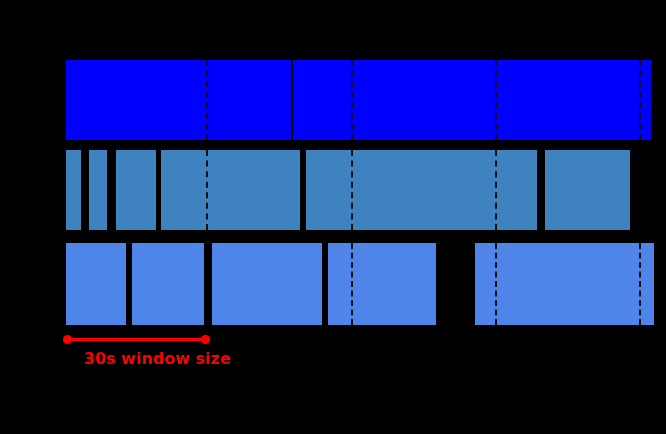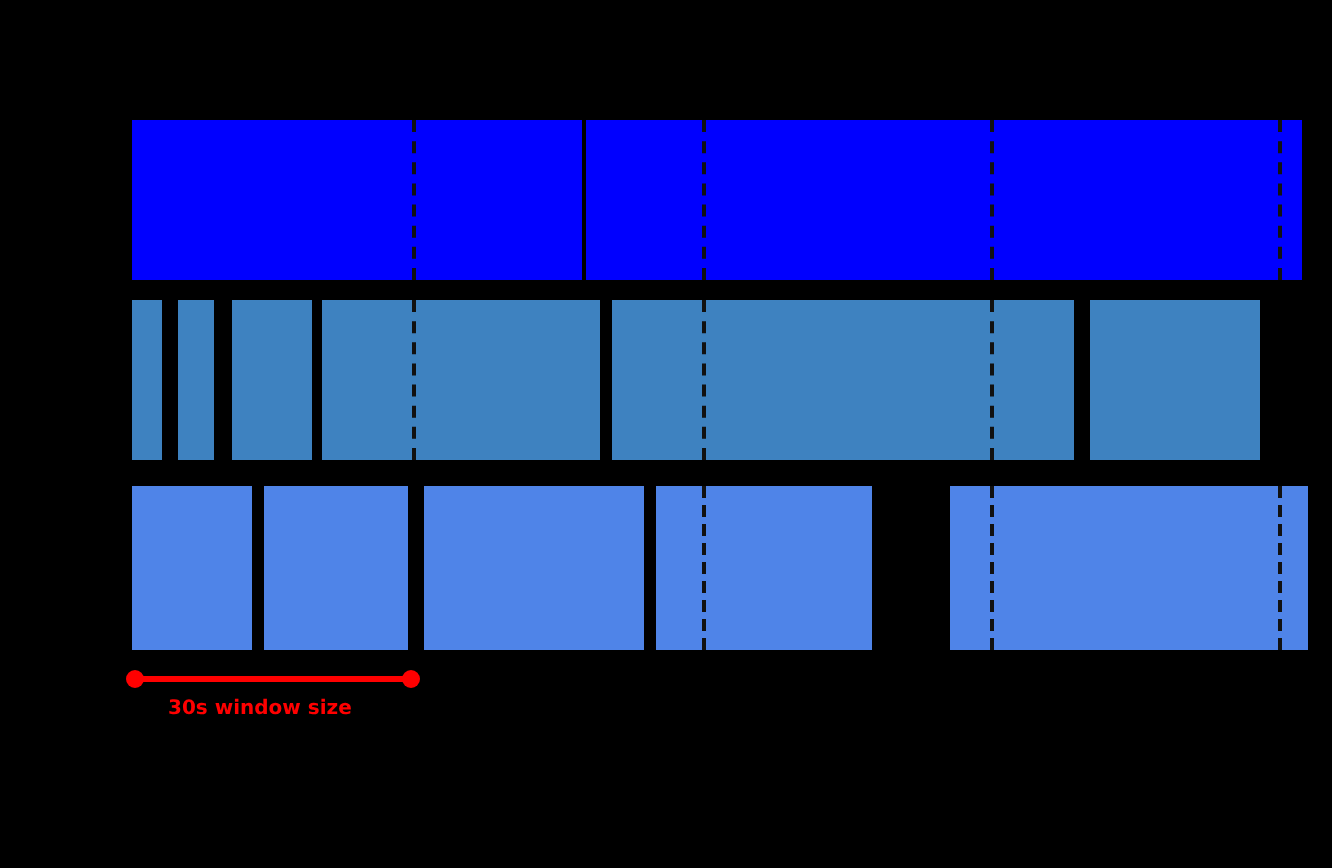--- a/index.html
+++ b/index.html
@@ -41,21 +41,21 @@
   .annot-cap {
     position: absolute;
     width: 9px;
     height: 9px;
     border-radius: 50%;
     background: #FF0000;
   }
   .annot-label {
     position: absolute;
     color: #FF0000;
-    font-size: 10px;
+    font-size: 16px;
     font-weight: bold;
     white-space: nowrap;
     font-family: "DejaVu Sans", sans-serif;
   }
   .plot-title {
     position: absolute;
     color: #000000;
     font-size: 13px;
     font-weight: bold;
     white-space: nowrap;

